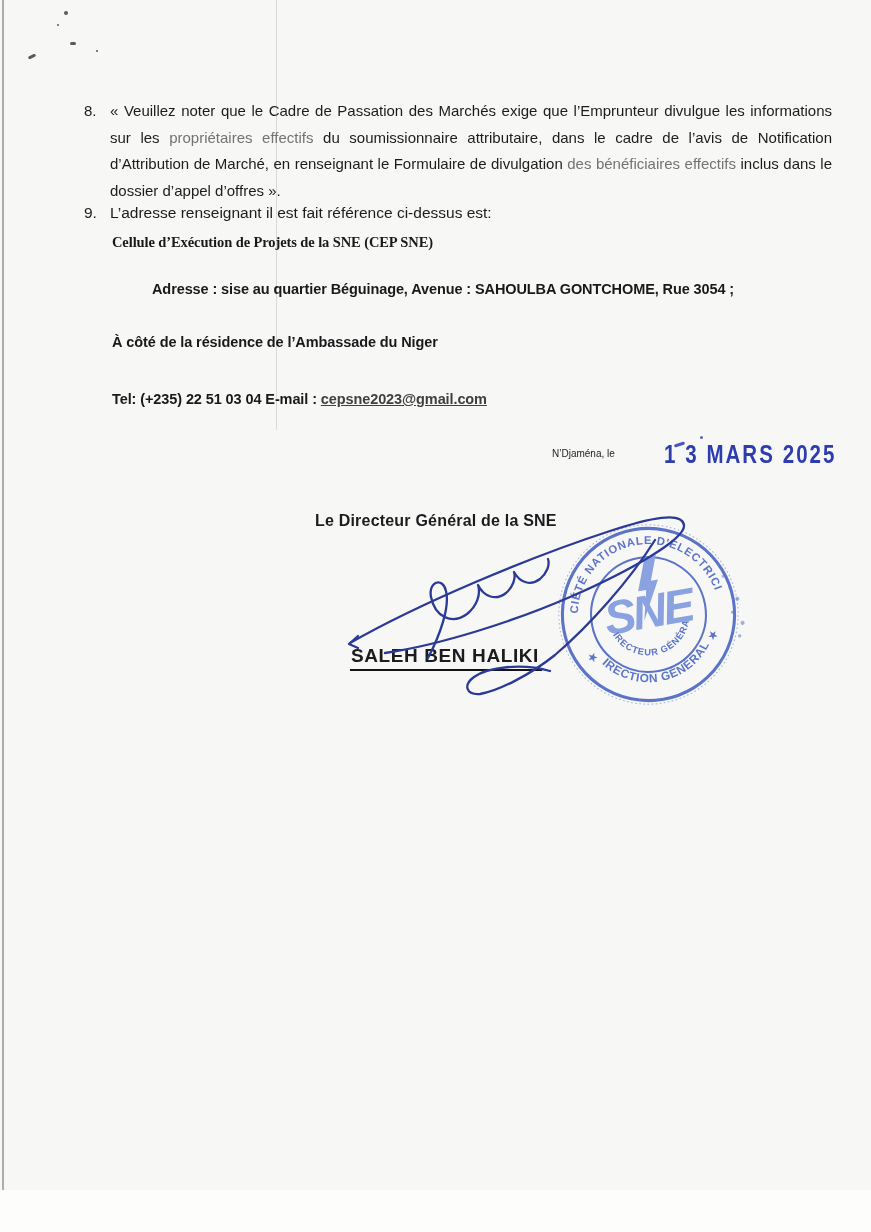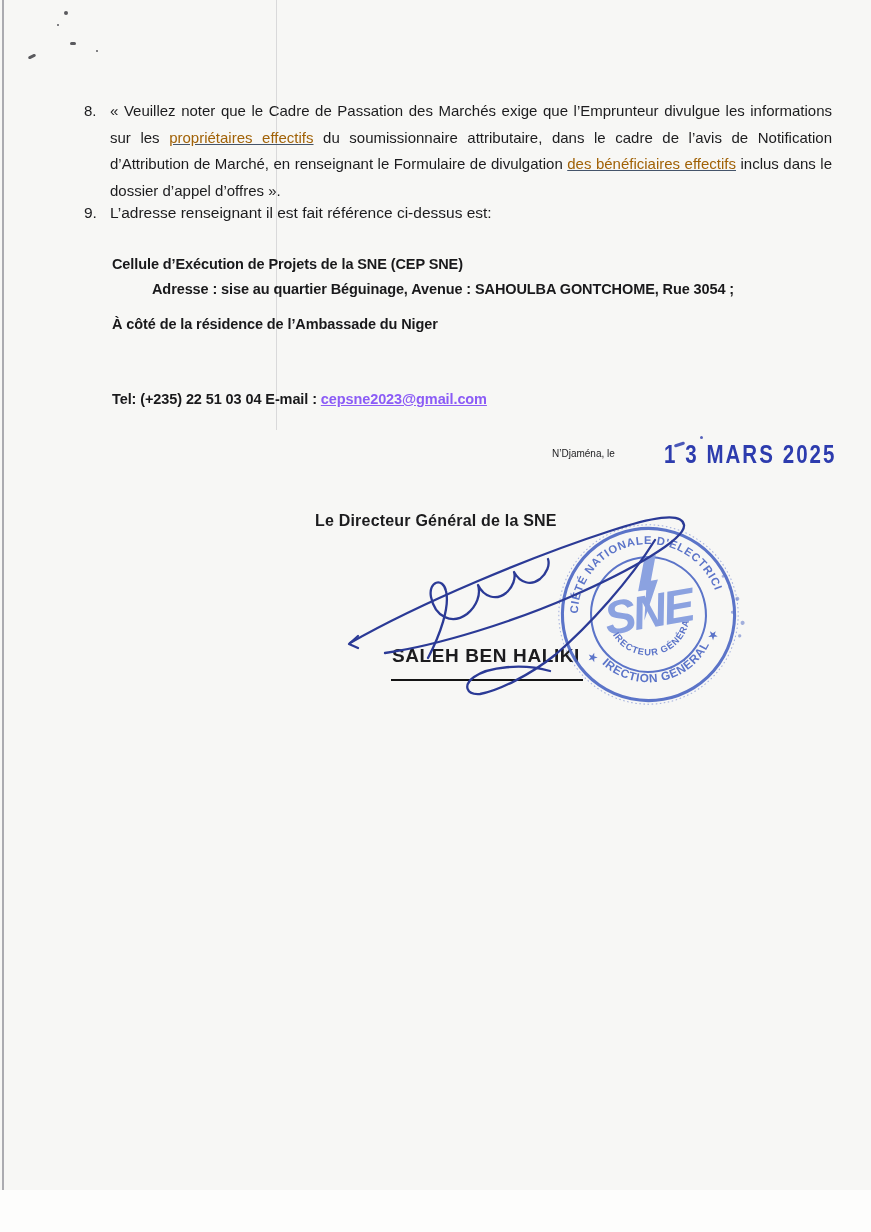--- a/index.html
+++ b/index.html
@@ -20,44 +20,44 @@
   .speck.s2{left:57px;top:24px;width:2px;height:2px;}
   .speck.s3{left:70px;top:42px;width:6px;height:3px;}
   .speck.s4{left:28px;top:55px;width:8px;height:3px;transform:rotate(-25deg);}
   .speck.s5{left:96px;top:50px;width:2px;height:2px;}
 
   
   .item{position:absolute;left:110px;width:722px;}
   .item .num{position:absolute;left:-26px;top:0;}
   .p8{top:98px;font-size:15px;line-height:26.5px;text-align:justify;}
   .p9{top:204px;font-size:15.5px;}
-  .doc-link{color:#a16207;text-decoration:underline;text-decoration-color:#44546a;}
+  .doc-link{color:#737373;text-decoration-color:#44546a;}
 
   
   .addr{position:absolute;left:112px;font-weight:bold;font-size:14.5px;letter-spacing:-0.1px;color:#19191b;white-space:nowrap;}
-  .a1{top:256px;} .a2{top:281px;margin-left:40px;} .a3{top:316px;} .a4{top:356px;} .a5{top:391px;}
-  .email-link{color:#8b5cf6;text-decoration:underline;cursor:pointer;}
+  .a1{top:234px;font-family:Liberation Serif, serif;} .a2{top:281px;margin-left:40px;} .a3{top:334px;} .a4{top:356px;} .a5{top:391px;}
+  .email-link{color:#404040;text-decoration:underline;cursor:pointer;}
 
   
   .place{position:absolute;left:552px;top:448px;font-size:10px;}
   .date-stamp{
     position:absolute;left:664px;top:440px;
     font-size:25px;font-weight:bold;letter-spacing:2.5px;
     color:#2d3cae;transform:scaleX(.82);transform-origin:left top;
     white-space:nowrap;
   }
   .date-smudge{position:absolute;left:674px;top:443px;width:11px;height:3px;background:#2d3cae;transform:rotate(-18deg);border-radius:2px;opacity:.85;}
   .date-dot{position:absolute;left:700px;top:436px;width:3px;height:3px;background:#2d3cae;border-radius:50%;opacity:.8;}
 
   
   .sig-title{position:absolute;left:315px;top:512px;font-size:16px;font-weight:bold;letter-spacing:.2px;}
   .sig-name{
     position:absolute;left:350px;top:645px;
     font-size:19px;font-weight:bold;letter-spacing:.6px;
-    border-bottom:2.5px solid #141414;padding:0 3px 12px 1px;margin-left:41px;
+    border-bottom:2.5px solid #141414;padding:0 3px 2px 1px;
   }
   .stamp-svg{position:absolute;left:546px;top:512px;width:205px;height:205px;opacity:.9;pointer-events:none;}
   .sig-svg{position:absolute;left:300px;top:495px;width:430px;height:215px;pointer-events:none;}
 </style>
 </head>
 <body>
 
 <div class="page">
 
   <div class="edge-line"></div>

